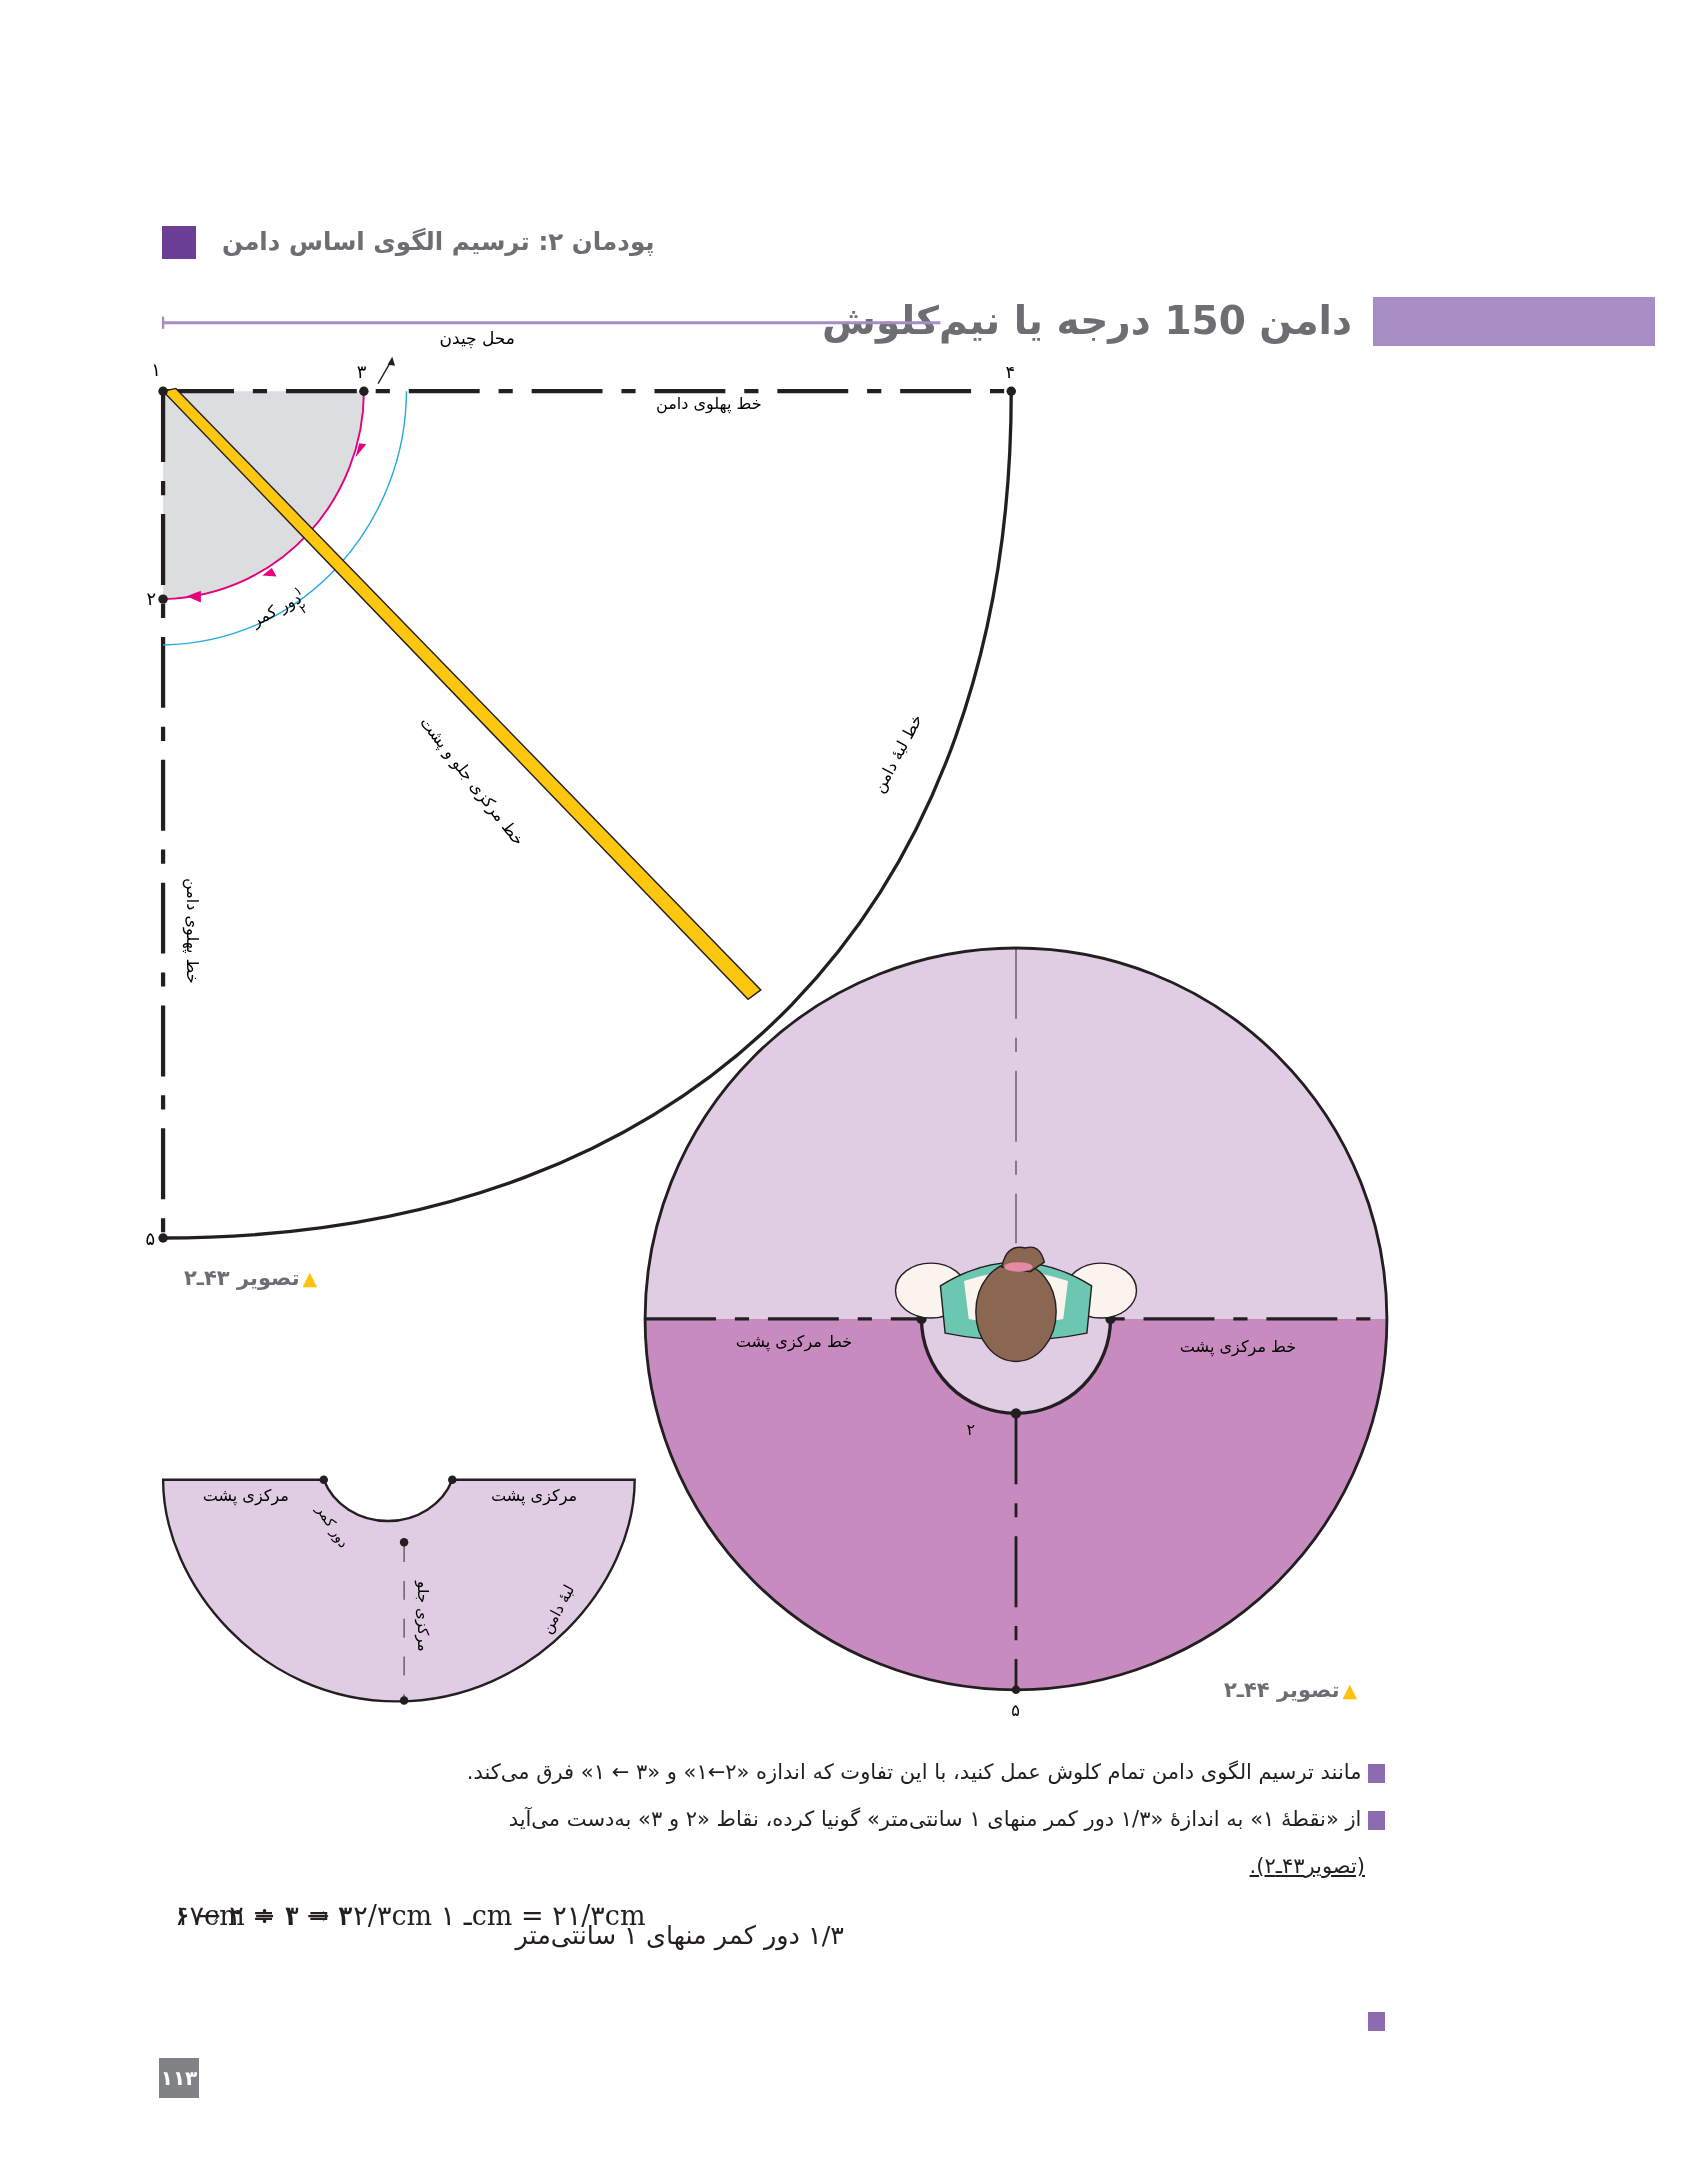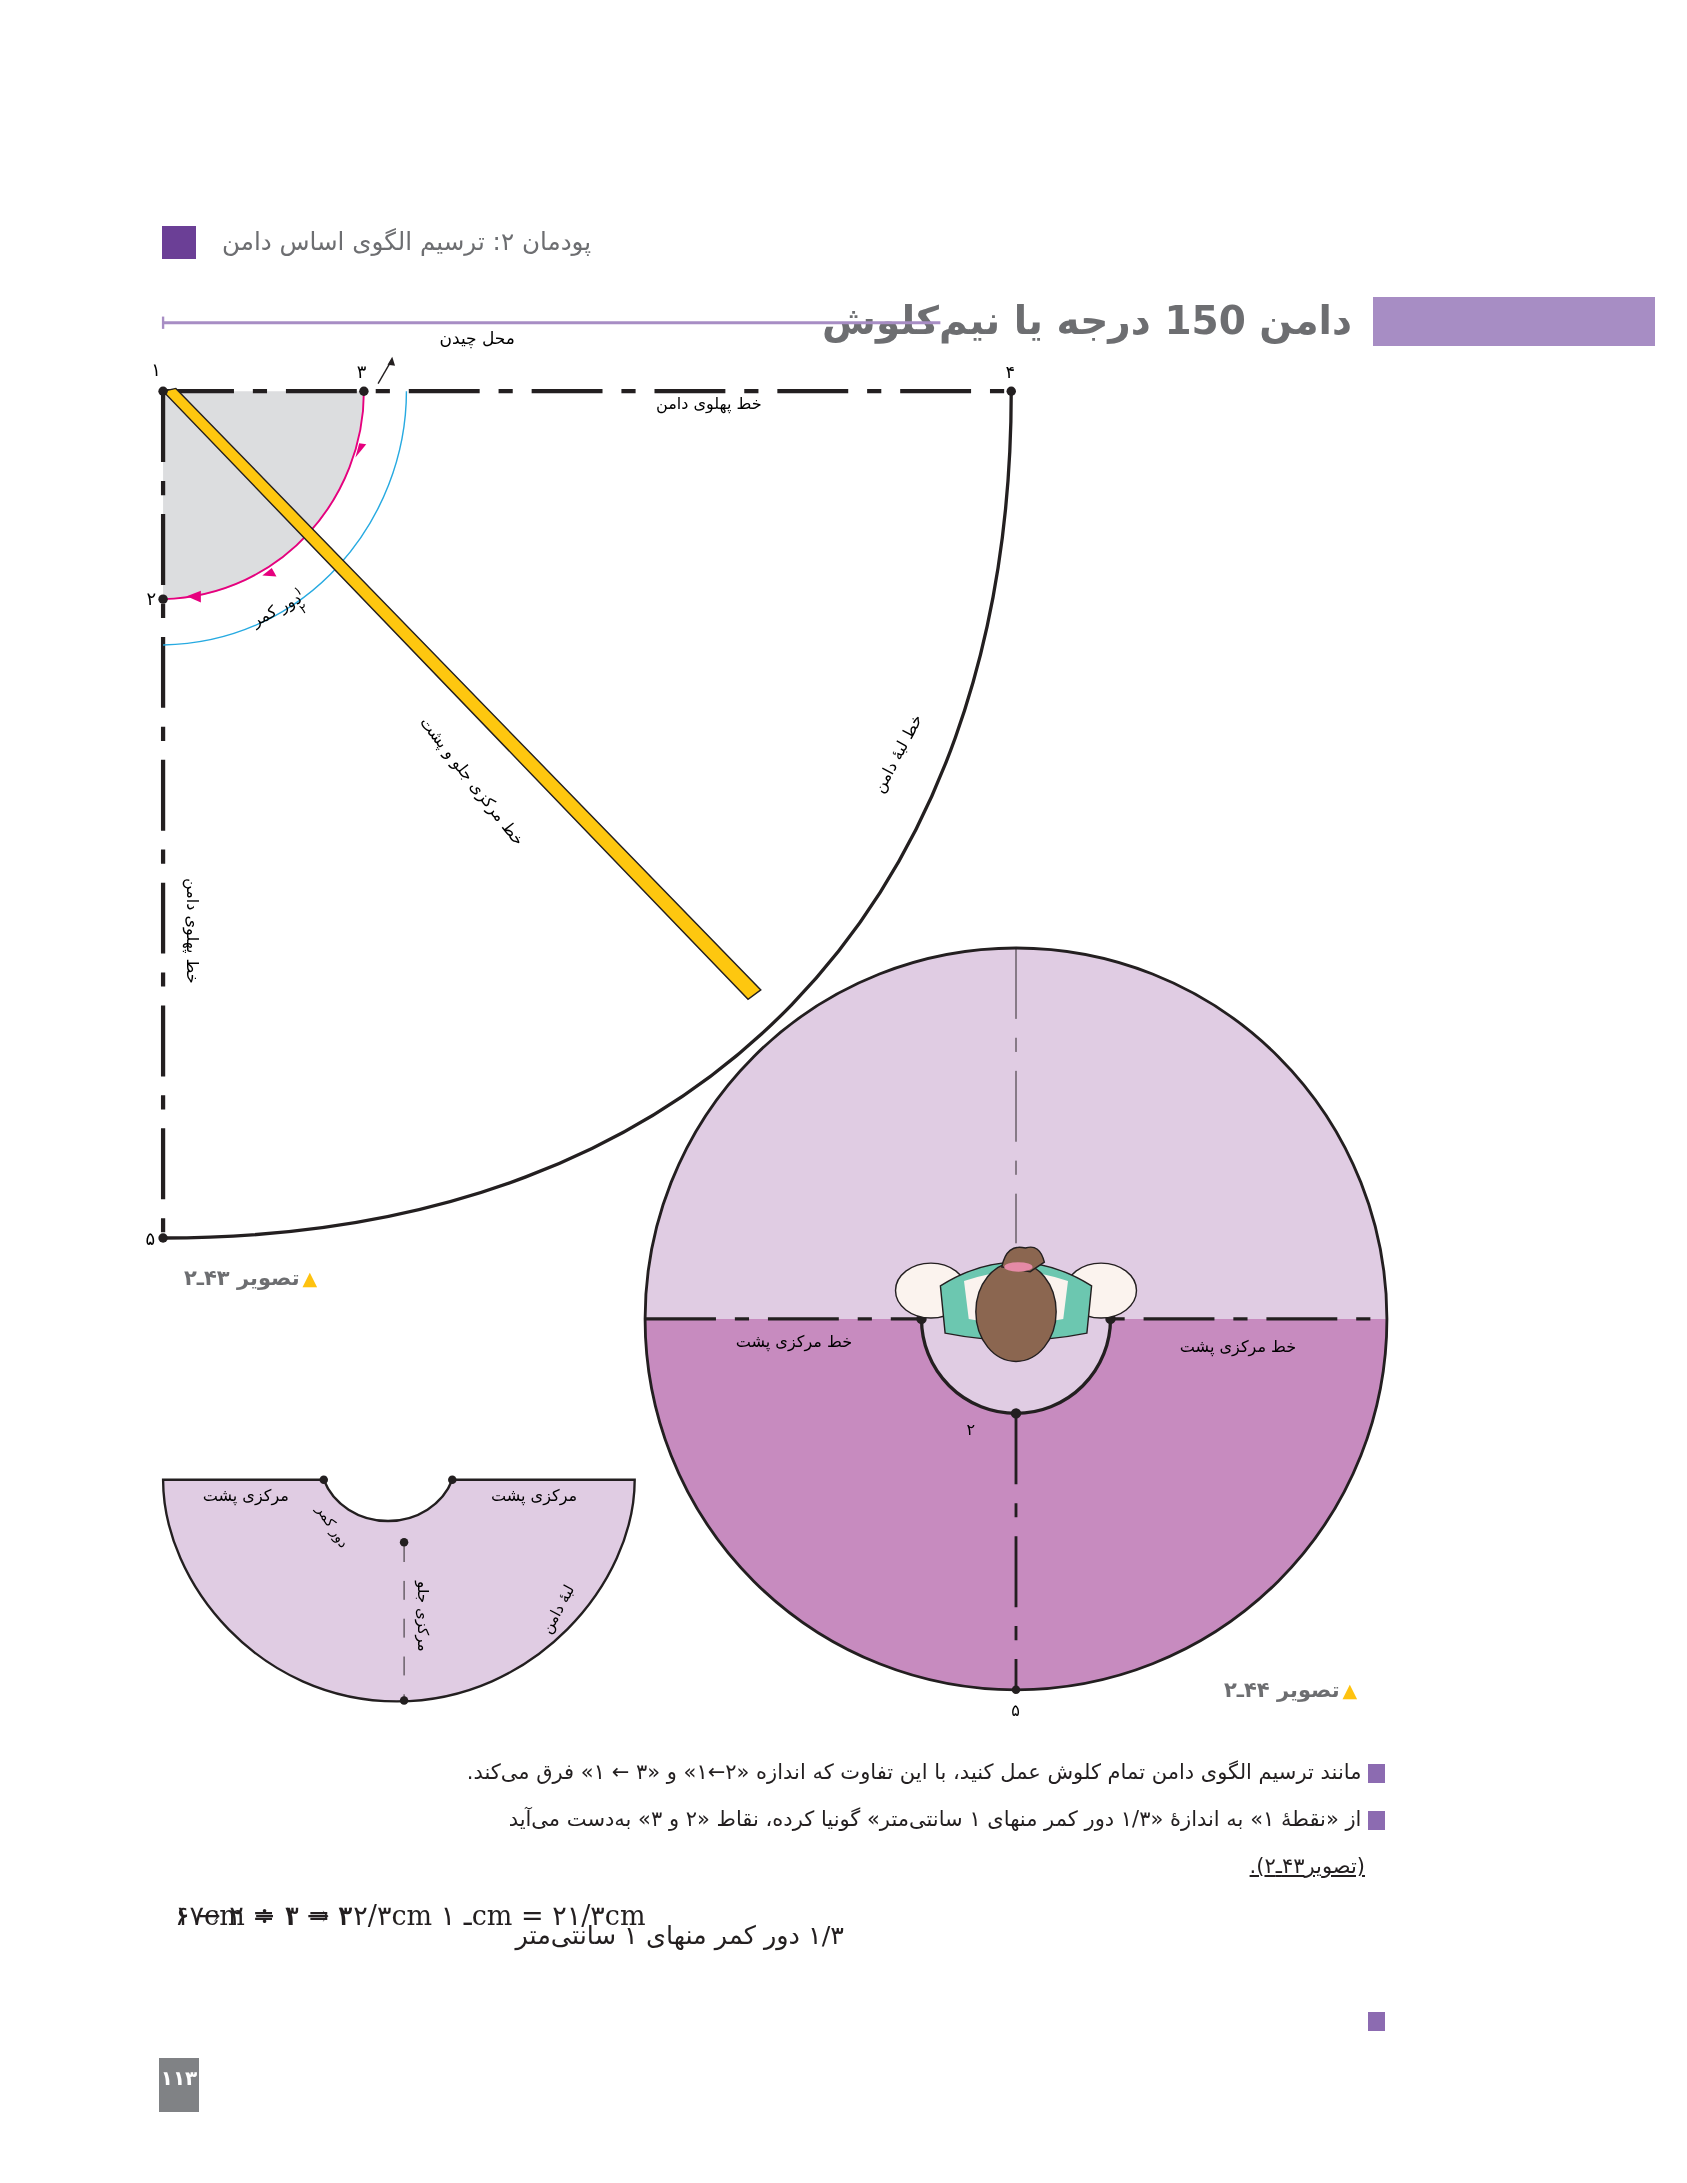--- a/index.html
+++ b/index.html
@@ -1,29 +1,29 @@
 <!DOCTYPE html>
 <html style="font-size:7.6px"><head>
 <meta charset="utf-8">
 <style>
   html, body { margin: 0; padding: 0; background: #ffffff; }
   body { width: 1687px; height: 2183px; position: relative; overflow: hidden;
          font-family: "DejaVu Sans", sans-serif; color: #231f20; }
   .abs { position: absolute; }
   .rtl { direction: rtl; unicode-bidi: plaintext; }
-  .running-head { left: 222px; top: 227px; font-size: 24.6px; font-weight: normal; color: #6d6e71; white-space: nowrap; }
+  .running-head { left: 222px; top: 227px; font-size: 24.6px; font-weight: bold; color: #6d6e71; white-space: nowrap; }
   .head-square { left: 162px; top: 226px; width: 34px; height: 33px; background: #6b3f96; }
   .section-title { left: 955px; top: 298px; width: 397px; text-align: right; font-size: 39px; font-weight: bold; color: #6d6e71; white-space: nowrap; }
   .section-band { left: 1373px; top: 297px; width: 282px; height: 49px; background: #a78dc4; }
   .caption { font-size: 21px; font-weight: bold; color: #6d6e71; white-space: nowrap; }
   .caption .tri { color: #fec20f; font-size: 19px; margin-left: 2.8px; }
   .para { right: 302px; font-size: 21px; line-height: 47px; text-align: right; white-space: nowrap; }
   .bullet { display: inline-block; width: 17px; height: 19px; background: #8c6bb1; margin-left: 6.6px; vertical-align: middle; }
   .eq { left: 163px; font-size: 27px; white-space: nowrap; font-family: "DejaVu Serif", serif; margin-left: 12px; }
-  .page-num { left: 159px; top: 2058px; width: 40px; height: 54px; background: #808285; color: #fff; font-size: 20px; font-weight: bold; text-align: center; line-height: 40px; }
+  .page-num { left: 159px; top: 2058px; width: 40px; height: 40px; background: #808285; color: #fff; font-size: 20px; font-weight: bold; text-align: center; line-height: 40px; }
   svg text { font-family: "DejaVu Sans", sans-serif; }
 </style>
 </head>
 <body>
 
 <div class="abs head-square"></div>
 <div class="abs running-head rtl">پودمان ۲: ترسیم الگوی اساس دامن</div>
 
 <div class="abs section-band"></div>
 <div class="abs section-title rtl">دامن 150 درجه یا نیم‌کلوش</div>

